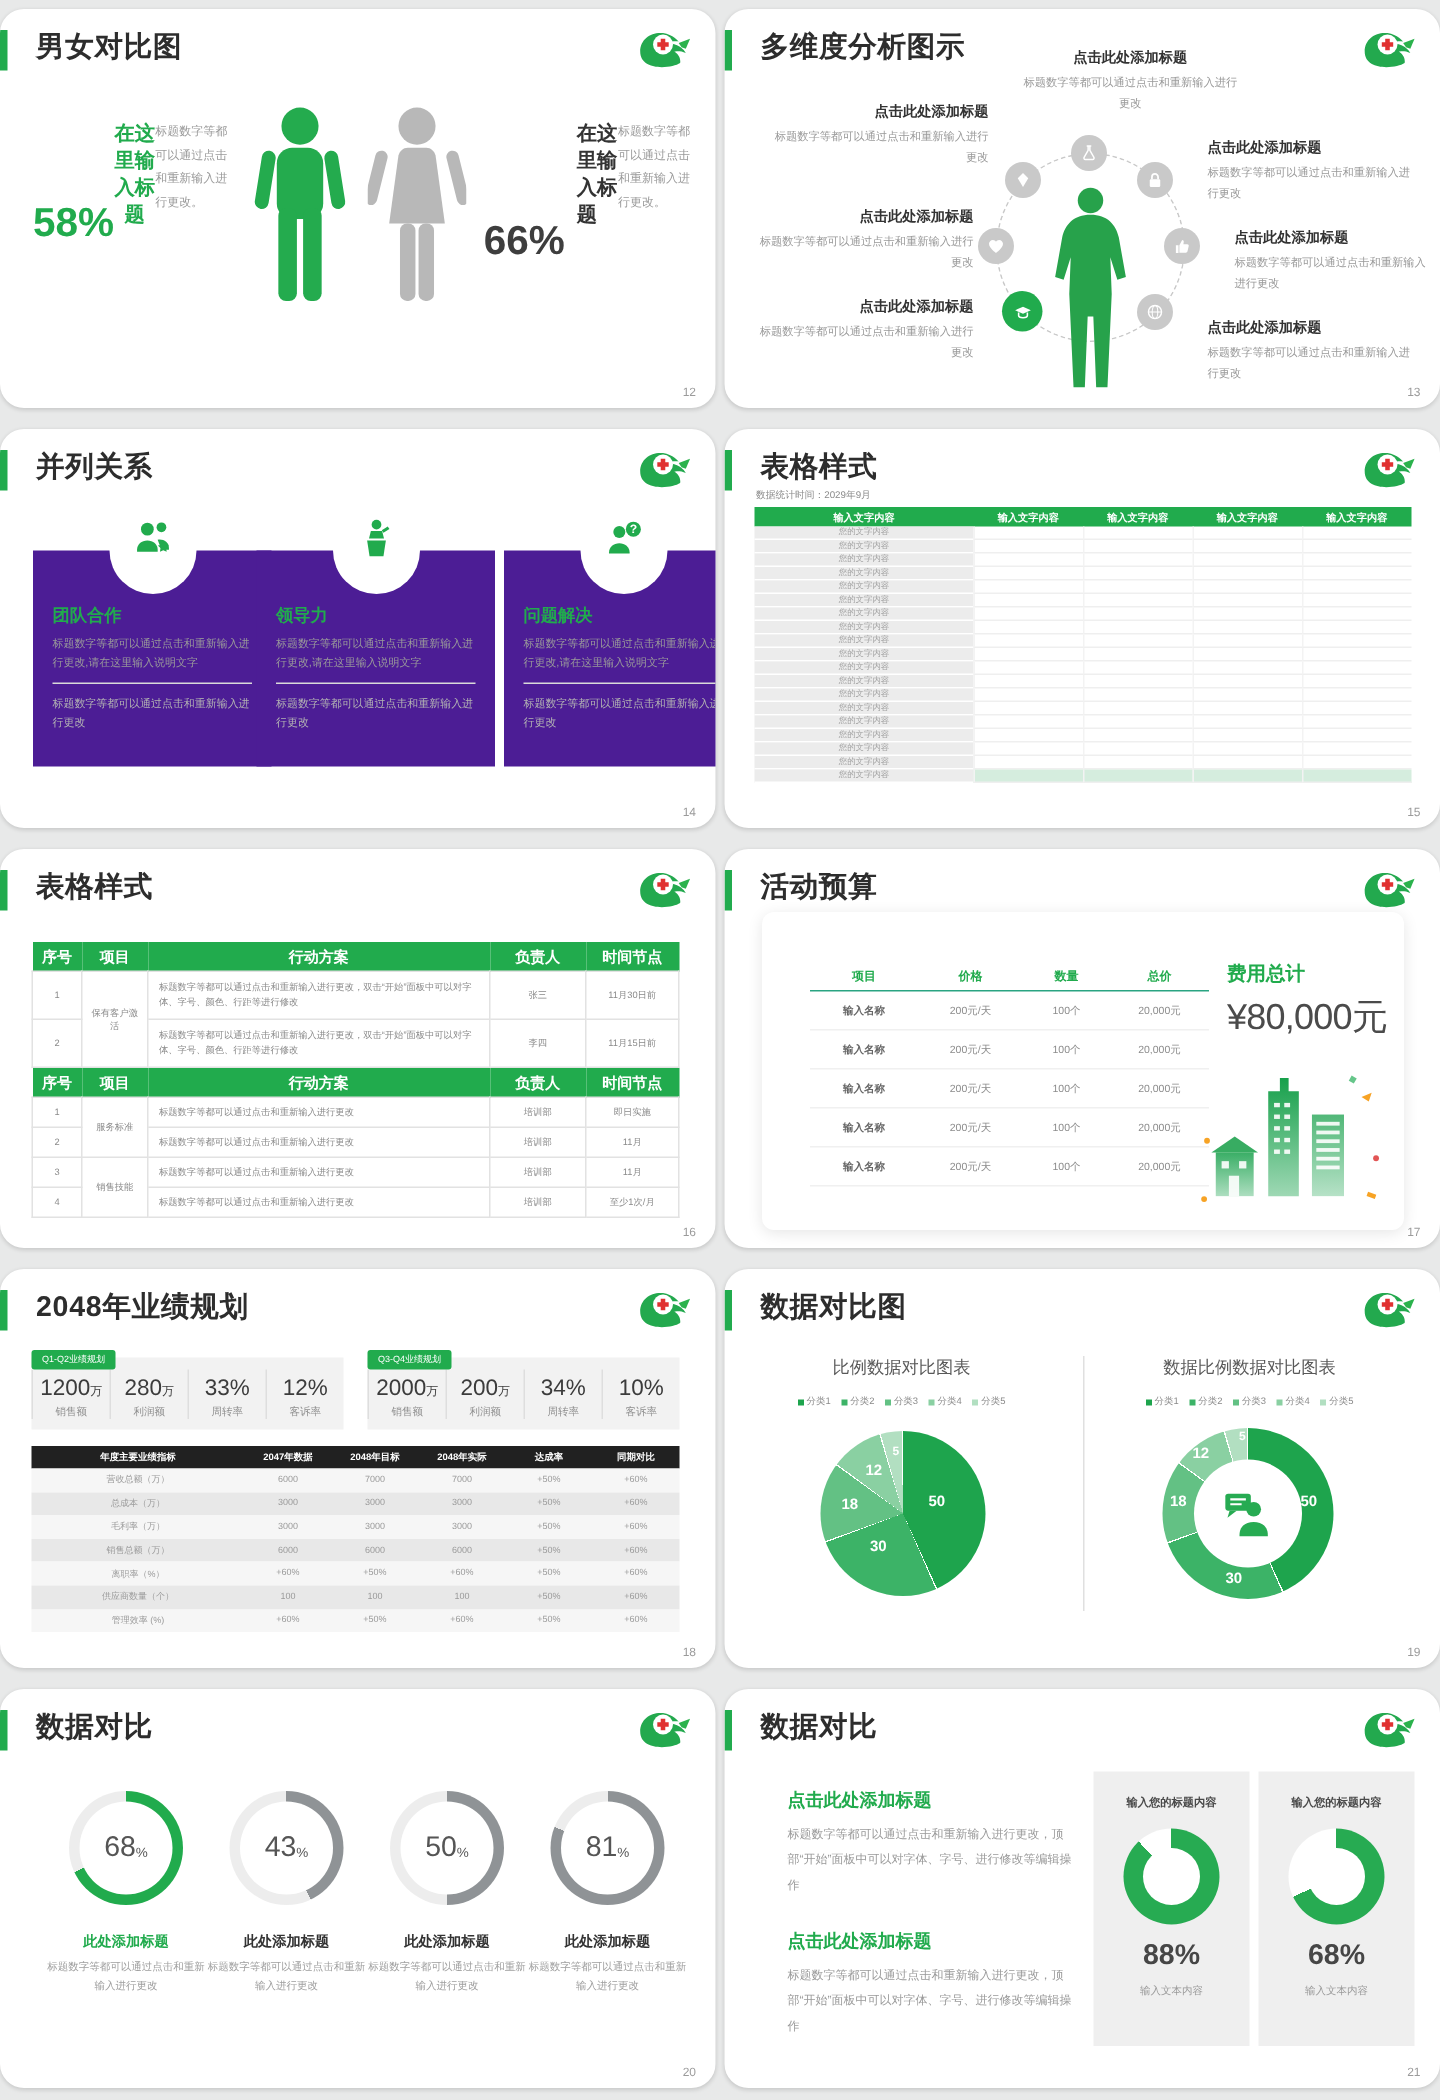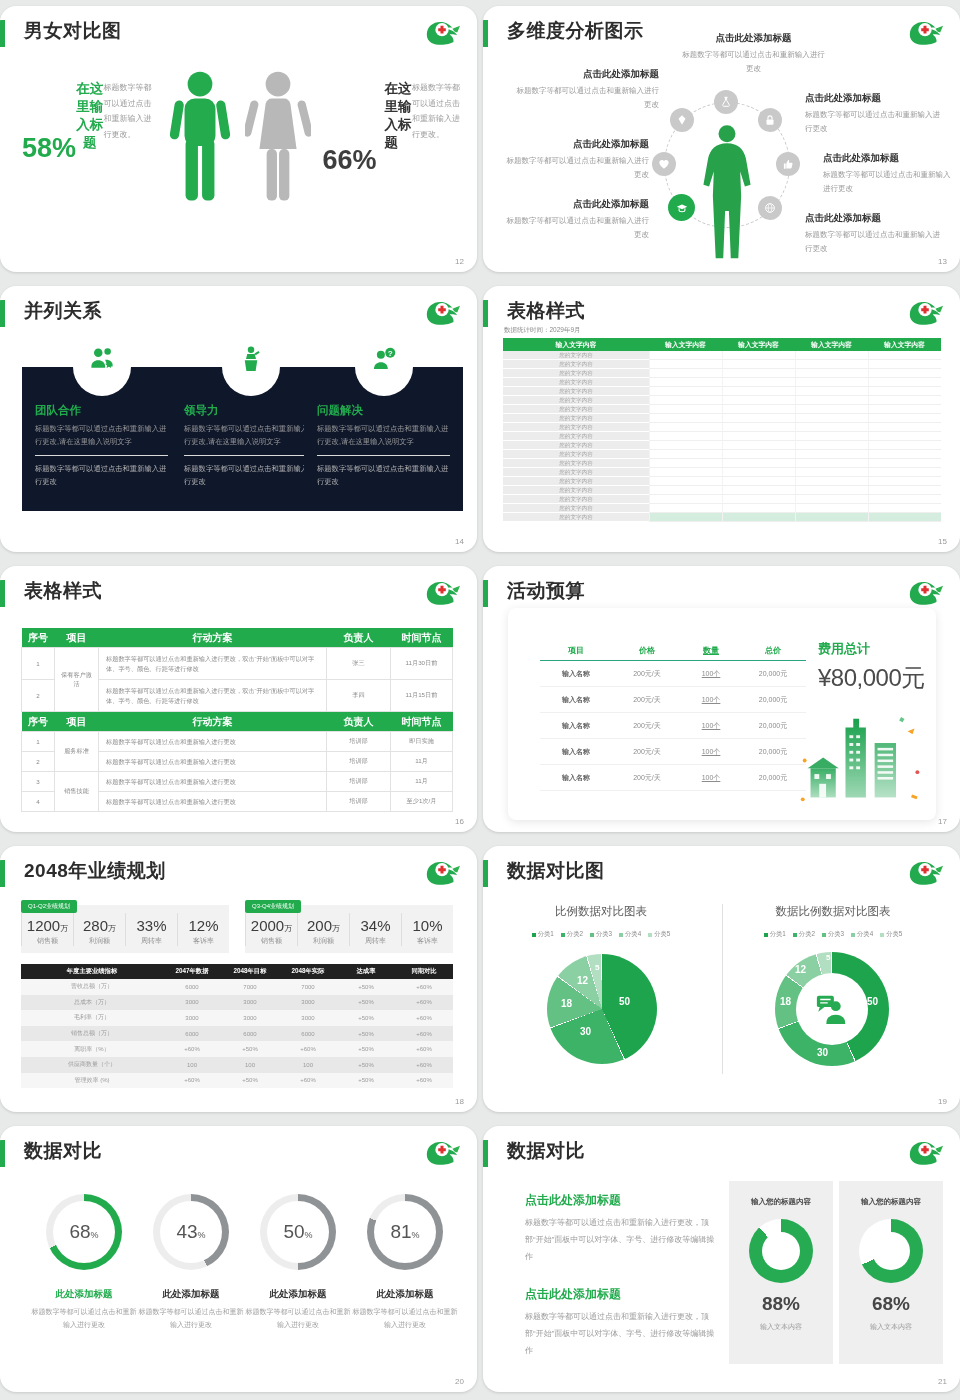--- a/index.html
+++ b/index.html
@@ -30,21 +30,21 @@
   .blk h4{margin:0 0 3px 0;font-size:9.5px;color:#333;}
   .blk p{margin:0;font-size:7.5px;color:#9a9a9a;line-height:1.9;}
   .blk.r{text-align:right;}
   .blk.c{text-align:center;}
   .ring{position:absolute;left:181px;top:96px;width:124px;height:124px;border:1px dashed #c9c9c9;border-radius:50%;}
   .node{position:absolute;width:24px;height:24px;border-radius:50%;background:#c9c9c9;display:flex;align-items:center;justify-content:center;}
   .node svg{width:14px;height:14px;}
   .node.active{background:#21ab4d;width:27px;height:27px;}
   .suit{position:absolute;left:211px;top:118px;width:66px;height:142px;color:#27a24b;}
   
-  .card14{position:absolute;top:81px;width:159px;height:144px;background:#0f172a;box-sizing:border-box;padding:36px 13px 0;}
+  .card14{position:absolute;top:81px;width:159px;height:144px;background:#4c1d95;box-sizing:border-box;padding:36px 13px 0;}
   .card14 .notch{position:absolute;top:-29px;left:50%;margin-left:-29px;width:58px;height:58px;border-radius:50%;background:#fff;}
   .card14 .cicon{position:absolute;top:-23px;left:50%;margin-left:-15px;width:30px;height:30px;}
   .card14 h4{margin:0 0 4px;font-size:11.5px;}
   .card14 p{margin:0;font-size:7.3px;color:#9a9a9a;line-height:1.85;}
   .card14 .div{height:1px;background:#dadada;margin:6px 0;}
   .card14 p.note{color:#b3b3b3;}
   
   .cap15{position:absolute;left:21px;top:40px;font-size:6.5px;color:#8a8a8a;}
   .tab15{position:absolute;left:20px;top:52px;width:438px;}
   .thead15{display:flex;background:#21ab4d;height:13px;align-items:center;}
@@ -61,21 +61,21 @@
   .gtab td{border:1px solid #e2e2e2;text-align:center;padding:2px 3px;}
   .gtab td.act{text-align:left;padding:3px 7px;line-height:1.6;}
   .t1{top:62px;}.t1 td{height:25px;}
   .t2{top:146px;}.t2 td{height:13px;}
   
   .card17{position:absolute;left:25px;top:42px;width:428px;height:212px;background:#fff;border-radius:8px;
           box-shadow:0 2px 10px rgba(0,0,0,.10);}
   .btab{position:absolute;left:32px;top:32px;width:266px;}
   .bhead{display:flex;height:20px;align-items:center;border-bottom:1.5px solid #2aa482;}
   .bhead span{font-size:8px;font-weight:bold;color:#21ab4d;text-align:center;}
-  .bc0{width:72px;}.bc1{width:70px;}.bc2{width:58px;text-decoration:underline;}.bc3{width:66px;}
+  .bc0{width:72px;}.bc1{width:70px;}.bc2{width:58px;}.bc3{width:66px;}
   .brow{display:flex;height:25px;align-items:center;border-bottom:1px solid #f0f0f0;}
   .brow span{font-size:7px;color:#8c8c8c;text-align:center;}
   .brow .bc0{color:#666;font-weight:bold;}
   .total17{position:absolute;left:310px;top:32px;width:112px;}
   .total17 .tl{font-size:13px;font-weight:bold;}
   .total17 .tv{font-size:24px;color:#4b4b4b;margin-top:4px;letter-spacing:-.5px;}
   .city{position:absolute;right:10px;bottom:8px;width:128px;height:102px;}
   
   .panel18{position:absolute;top:59px;width:208px;height:48px;background:#f2f2f2;display:flex;align-items:center;}
   .panel18 .tag{position:absolute;top:-5px;left:0;background:#21ab4d;color:#fff;font-size:6px;padding:2px 7px;border-radius:2px;}
@@ -394,21 +394,21 @@
     <div class="card14" style="left:171px">
       <div class="notch"></div>
       <svg class="cicon">
           <use href="#ic-podium"></use>
         </svg>
       <h4 class="green">领导力</h4>
       <p>标题数字等都可以通过点击和重新输入进行更改,请在这里输入说明文字</p>
       <div class="div"></div>
       <p class="note">标题数字等都可以通过点击和重新输入进行更改</p>
     </div>
-    <div class="card14" style="left:304px">
+    <div class="card14" style="left:336px">
       <div class="notch"></div>
       <svg class="cicon">
           <use href="#ic-question"></use>
         </svg>
       <h4 class="green">问题解决</h4>
       <p>标题数字等都可以通过点击和重新输入进行更改,请在这里输入说明文字</p>
       <div class="div"></div>
       <p class="note">标题数字等都可以通过点击和重新输入进行更改</p>
     </div>
     <div class="pnum">14</div>

